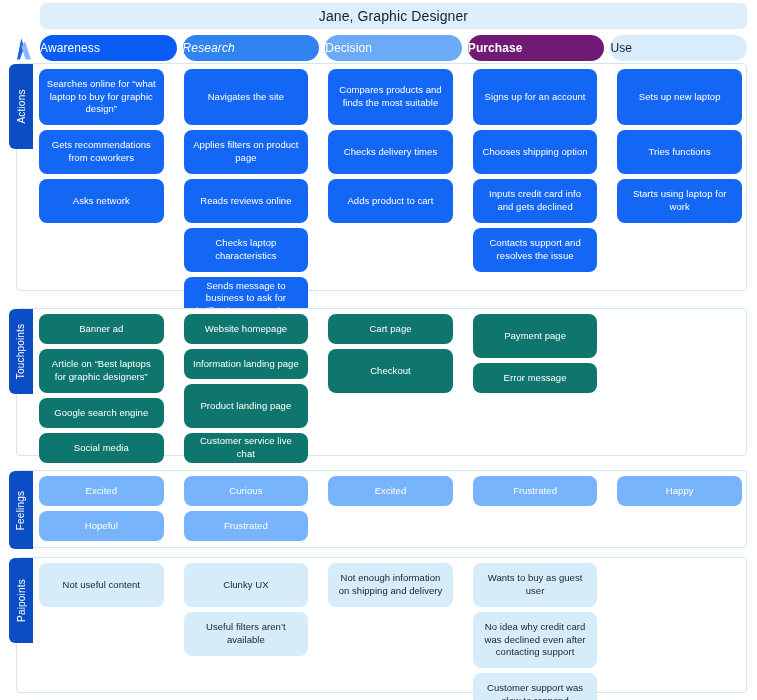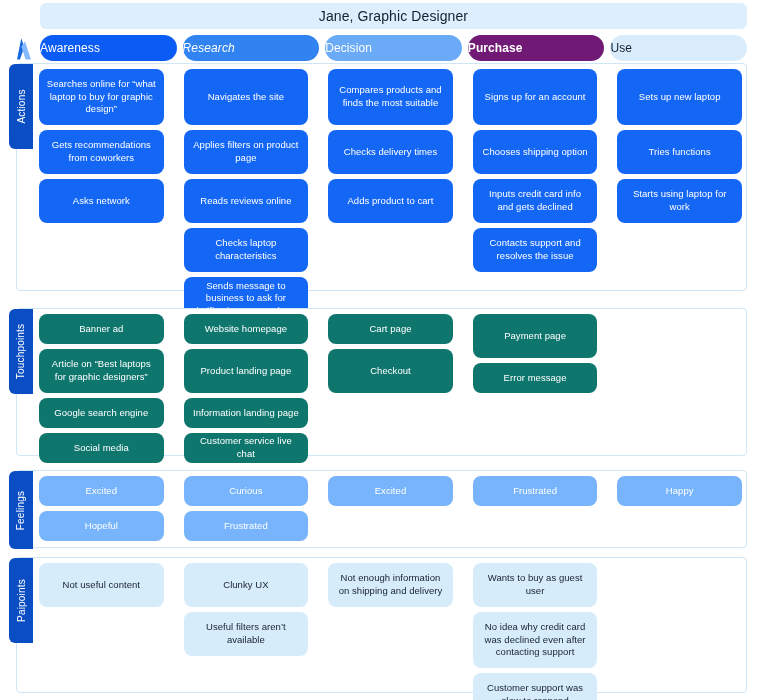--- a/index.html
+++ b/index.html
@@ -206,22 +206,22 @@
         </div>
         <div class="cols">
           <div class="col">
             <div class="card touchpoints h1">Banner ad</div>
             <div class="card touchpoints h2">Article on “Best laptops for graphic designers”</div>
             <div class="card touchpoints h1">Google search engine</div>
             <div class="card touchpoints h1">Social media</div>
           </div>
           <div class="col">
             <div class="card touchpoints h1">Website homepage</div>
+            <div class="card touchpoints h1">Information landing page</div>
             <div class="card touchpoints h2">Product landing page</div>
-            <div class="card touchpoints h1">Information landing page</div>
             <div class="card touchpoints h1">Customer service live chat</div>
           </div>
           <div class="col">
             <div class="card touchpoints h1">Cart page</div>
             <div class="card touchpoints h2">Checkout</div>
           </div>
           <div class="col">
             <div class="card touchpoints h2">Payment page</div>
             <div class="card touchpoints h1">Error message</div>
           </div>

